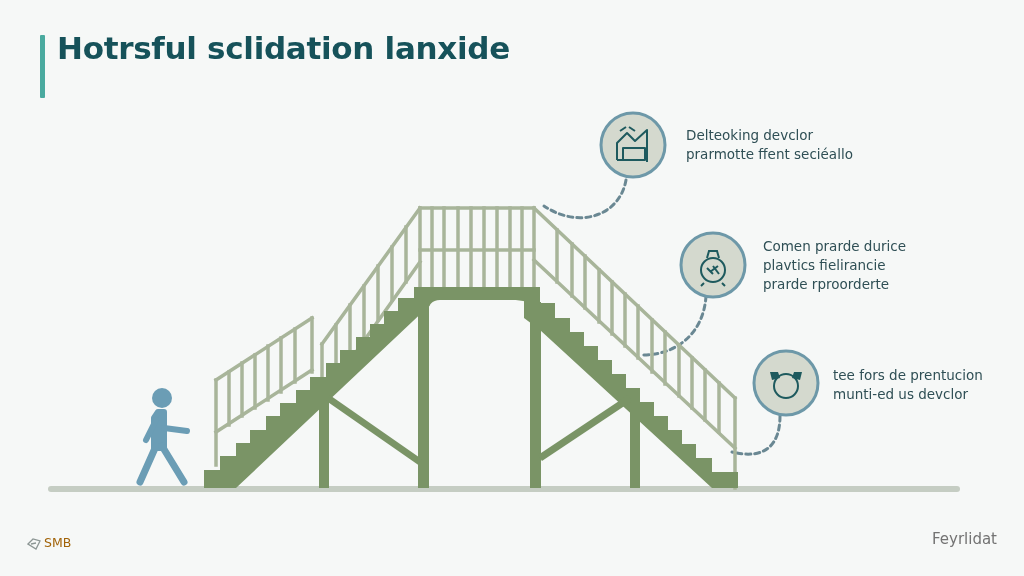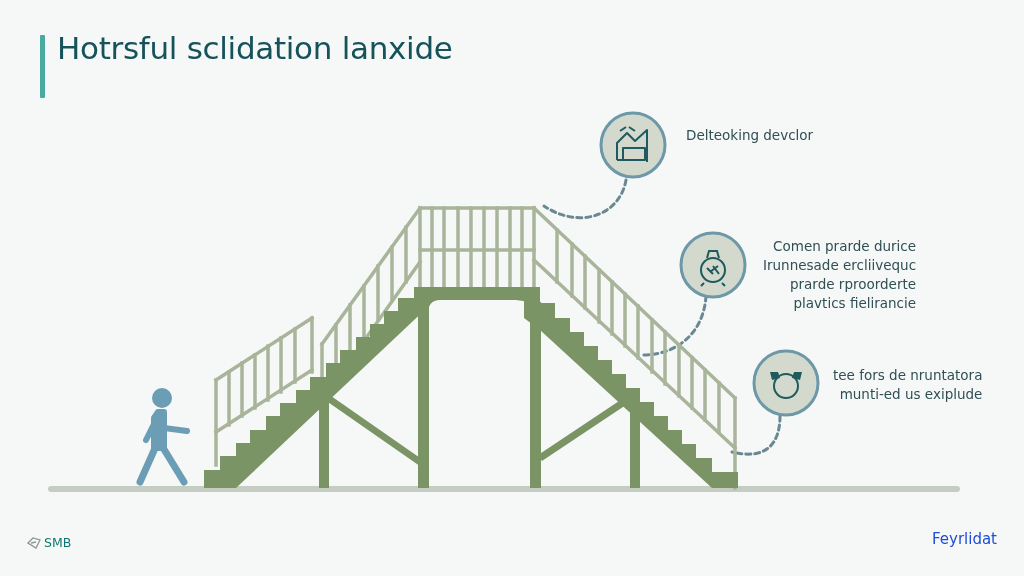--- a/index.html
+++ b/index.html
@@ -9,39 +9,39 @@
       font-family: "DejaVu Sans", sans-serif;
       position: relative;
     }
     .accent-bar {
       position: absolute; left: 40px; top: 35px;
       width: 5px; height: 63px; background: #4aaa9f; border-radius: 1px;
     }
     .title {
       position: absolute; left: 57px; top: 30px;
       font-family: "DejaVu Sans", sans-serif;
-      font-weight: normal; font-size: 31px; color: #16525a;
+      font-weight: bold; font-size: 31px; color: #16525a;
       letter-spacing: -0.3px; white-space: nowrap;
     }
     svg.scene { position: absolute; left: 0; top: 0; }
     .callout-text {
       position: absolute;
       font-family: "DejaVu Sans", sans-serif;
       font-size: 13.5px; line-height: 19px; color: #2f4f55;
       white-space: nowrap;
     }
-    .callout-text div { margin: 0; text-align: right; }
+    .callout-text div { margin: 0; }
     .footer-left {
       position: absolute; left: 27px; top: 535px;
-      font-size: 12.5px; color: #0f766e;
-      display: flex; align-items: center; gap: 3px;
+      font-size: 12.5px; color: #a16207;
+      display: flex; align-items: flex-end; gap: 3px;
     }
     .footer-right {
       position: absolute; right: 27px; top: 530px;
-      font-size: 15px; color: #1d4ed8;
+      font-size: 15px; color: #737373;
     }
   </style>
 </head>
 <body>
 
 <div class="accent-bar"></div>
 <div class="title">Hotrsful sclidation lanxide</div>
 
 <svg class="scene" width="1024" height="576" viewBox="0 0 1024 576">
 
@@ -153,32 +153,32 @@
     <g>
       <circle cx="786" cy="386" r="12" fill="none" stroke="#1e5a5e" stroke-width="2"></circle>
       <path d="M 770 372 L 778 372 L 780 378 L 772 380 Z" fill="#1e5a5e"></path>
       <path d="M 794 372 L 802 372 L 800 380 L 792 378 Z" fill="#1e5a5e"></path>
     </g>
   </g>
 </svg>
 
 <div class="callout-text" style="left:686px; top:126px;">
   <div>Delteoking devclor</div>
+  <div>prarmotte ffent seciéallo</div>
 </div>
 
 <div class="callout-text" style="left:763px; top:237px;">
   <div>Comen prarde durice</div>
-  <div>Irunnesade ercliivequc</div>
+  <div>plavtics fielirancie</div>
   <div>prarde rproorderte</div>
-  <div>plavtics fielirancie</div>
 </div>
 
 <div class="callout-text" style="left:833px; top:366px;">
-  <div>tee fors de nruntatora</div>
-  <div>munti-ed us exiplude</div>
+  <div>tee fors de prentucion</div>
+  <div>munti-ed us devclor</div>
 </div>
 
 <div class="footer-left">
   <svg width="14" height="12" viewBox="0 0 14 12">
     <path d="M 1 6 L 6 1 L 13 3 L 9 11 Z M 4 6 L 9 5" fill="none" stroke="#8c9694" stroke-width="1.3"></path>
   </svg>
   <span>SMB</span>
 </div>
 <div class="footer-right">Feyrlidat</div>
 

